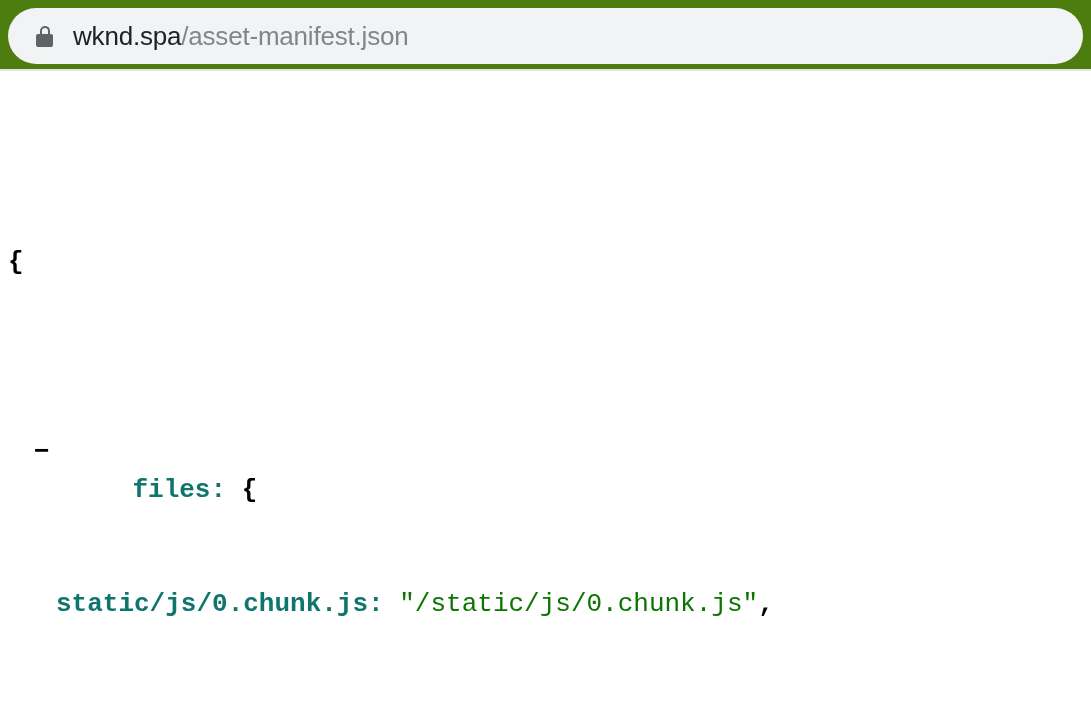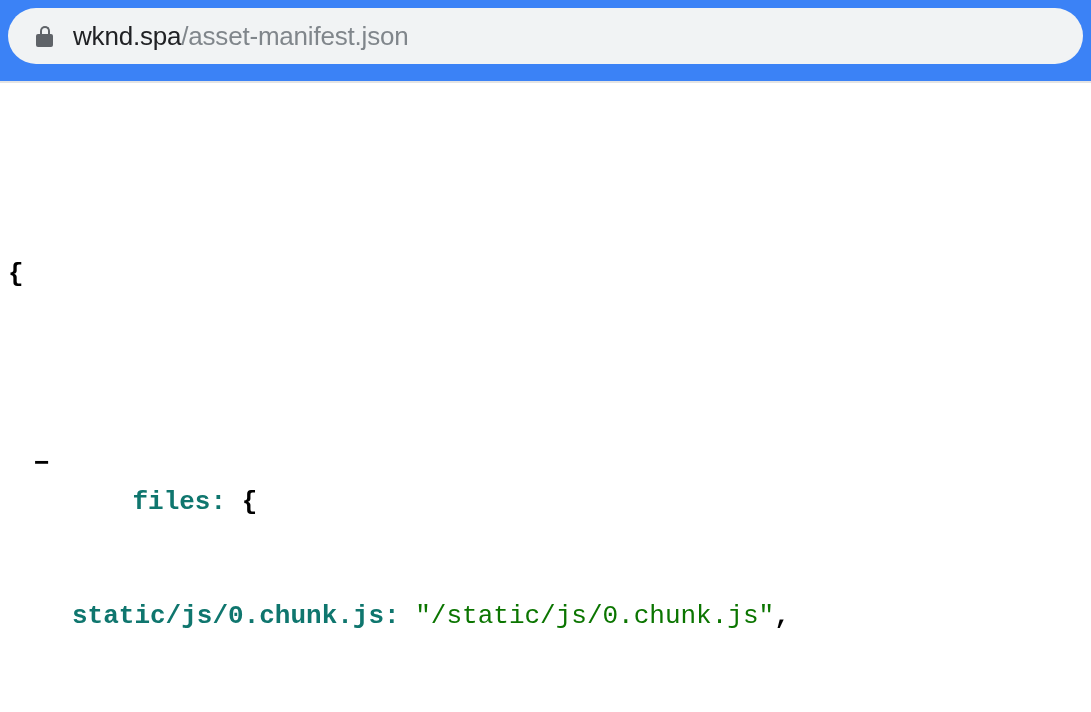--- a/index.html
+++ b/index.html
@@ -12,24 +12,24 @@
     width: 1091px;
     height: 712px;
     overflow: hidden;
     font-family: "Liberation Sans", sans-serif;
     -webkit-font-smoothing: antialiased;
   }
 
   
   .urlbar-wrap {
     position: relative;
-    height: 83px;
+    height: 71px;
     box-sizing: border-box;
     border-bottom: 2px solid #e4e4e4;
-    background: #3b82f6;
+    background: #4d7c0f;
   }
   .url-pill {
     position: absolute;
     left: 8px;
     top: 8px;
     width: 1075px;
     height: 56px;
     background: #f1f3f4;
     border-radius: 28px;
     display: flex;
@@ -84,21 +84,21 @@
     color: #000000;
     white-space: pre;
   }
   .row {
     position: relative;
     height: 38px;
     white-space: pre;
   }
   .indent-0 { padding-left: 8px; }
   .indent-1 { padding-left: 70px; }
-  .indent-2 { padding-left: 72px; }
+  .indent-2 { padding-left: 56px; }
 
   .toggle {
     position: absolute;
     left: 34px;
     top: 0;
     width: 20px;
     text-align: left;
     color: #000000;
     font-weight: bold;
     cursor: pointer;

